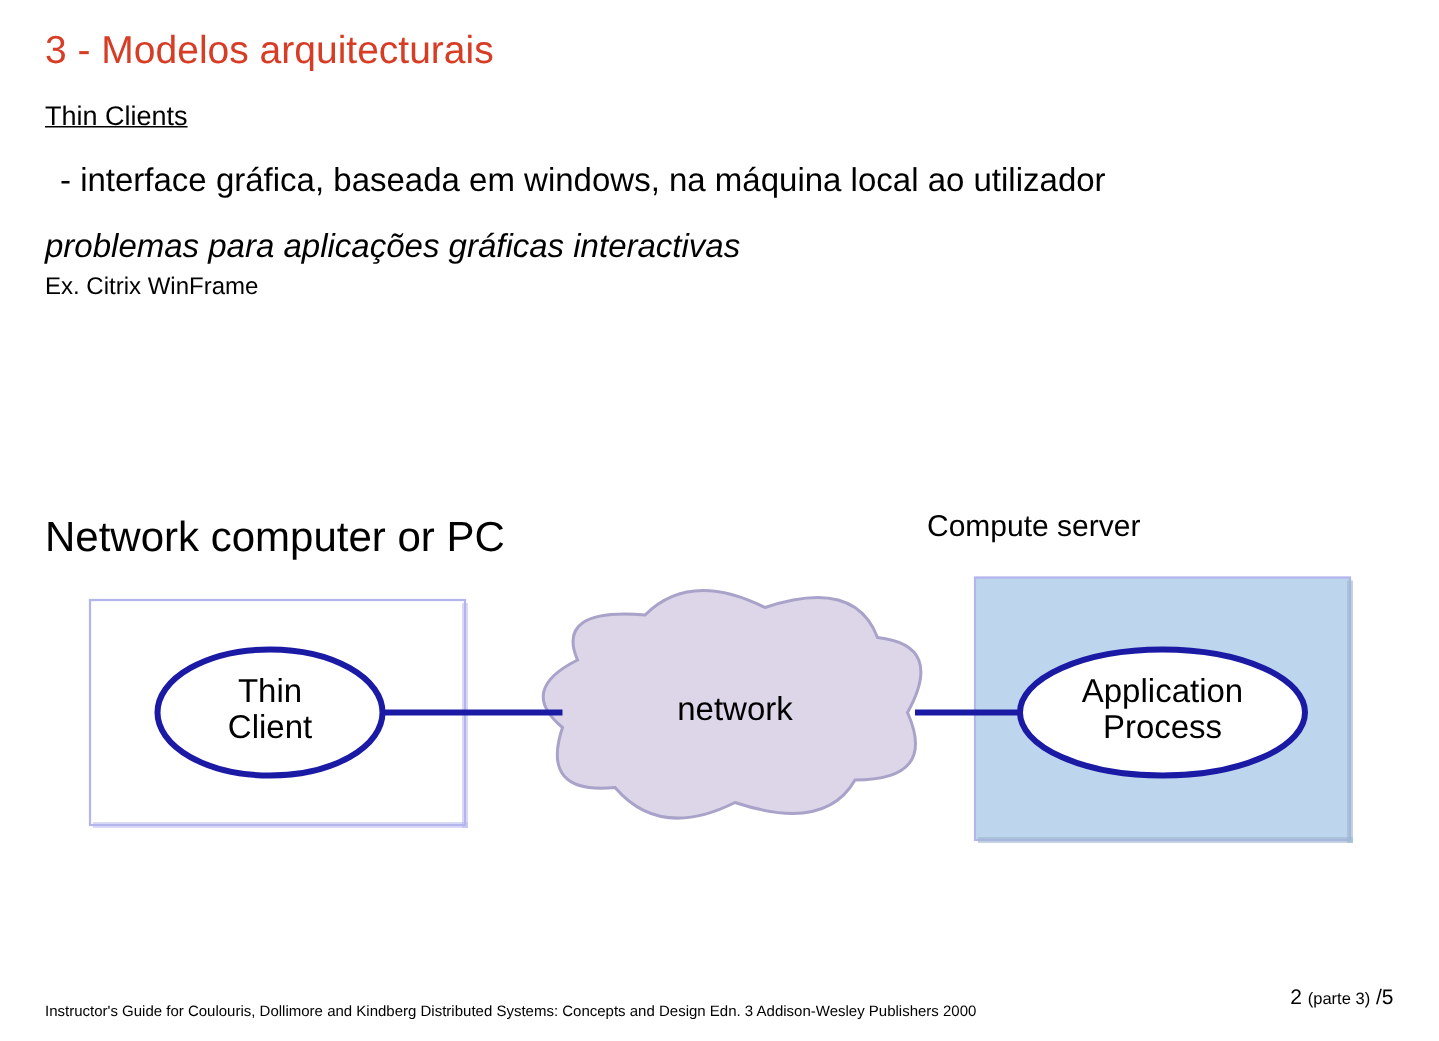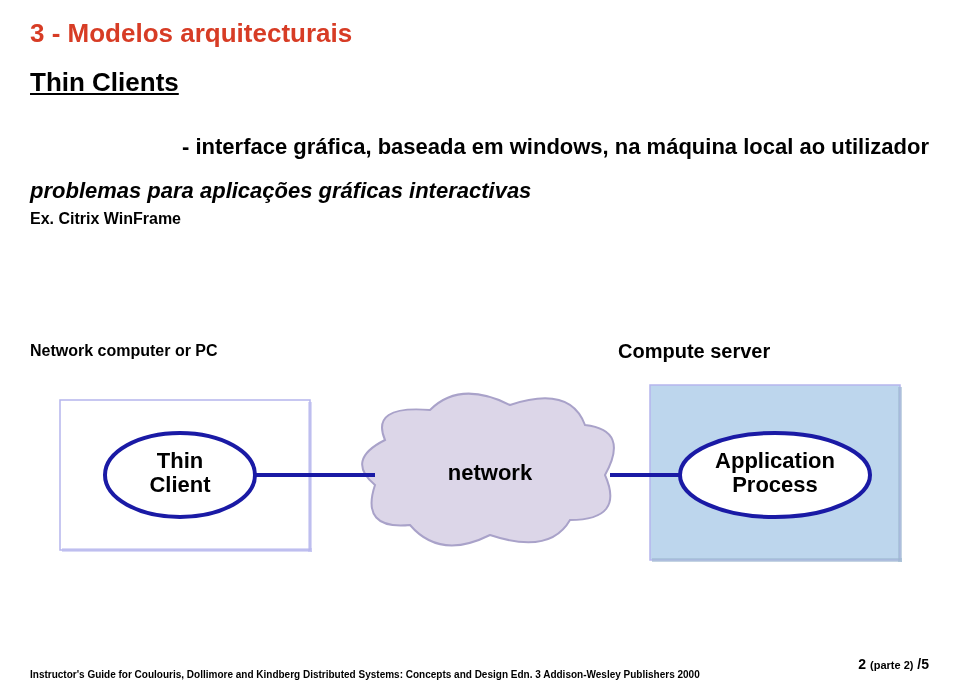--- a/index.html
+++ b/index.html
@@ -1,22 +1,22 @@
 <!DOCTYPE html>
 <html><head>
 <meta charset="utf-8">
 <style>
   html,body{margin:0;padding:0;font-family:Arial,Helvetica,sans-serif;background:#fff;color:#000;}
-  .page{width:959px;height:694px;position:relative;box-sizing:border-box;padding:18px 30px 0 30px;font-weight:bold;}
+  .page{width:959px;height:694px;position:relative;box-sizing:border-box;padding:18px 30px 0 30px;}
   .title{font-size:26px;color:#d73c25;margin-bottom:18px;}
-  .subheading{font-size:26px;text-decoration:underline;margin-bottom:36px;}
-  .bullet{font-size:22px;margin:4px 0 6px 10px;text-align:right;}
+  .subheading{font-size:18px;text-decoration:underline;margin-bottom:19px;}
+  .bullet{font-size:22px;margin:4px 0 6px 10px;}
   .italic{font-style:italic;font-size:22px;margin:18px 0 4px 0;}
   .ex{font-size:16px;margin:6px 0 28px 0;}
-  .label-pc{font-size:16px;position:absolute;left:30px;top:342px;}
+  .label-pc{font-size:28px;position:absolute;left:30px;top:342px;}
   .label-server{font-size:20px;position:absolute;left:618px;top:340px;}
   .diagram{position:absolute;left:30px;top:370px;width:900px;height:230px;}
   .footer{position:absolute;left:30px;bottom:14px;font-size:10px;text-align:right;}
   .pagenum{position:absolute;right:30px;bottom:22px;font-size:14px;}
   .pagenum .small{font-size:11px;}
 </style>
 </head>
 <body>
 
 <div class="page">
@@ -62,15 +62,15 @@
     <text x="745" y="122" text-anchor="middle" font-size="22" font-family="Arial">Process</text>
 
     <text x="460" y="110" text-anchor="middle" font-size="22" font-family="Arial">network</text>
 
     <line x1="225" y1="105" x2="345" y2="105" stroke="#1a1aa5" stroke-width="4"></line>
     <line x1="580" y1="105" x2="650" y2="105" stroke="#1a1aa5" stroke-width="4"></line>
   </svg>
 
   <div class="footer">Instructor's Guide for  Coulouris, Dollimore and Kindberg   Distributed Systems: Concepts and Design   Edn. 3    Addison-Wesley Publishers 2000</div>
   <div class="pagenum">
-    <span>2 </span><span class="small">(parte 2)</span><span> /5</span>
+    <span>2 </span><span class="small">(parte 3)</span><span> /5</span>
   </div>
 </div>
 
 </body></html>

